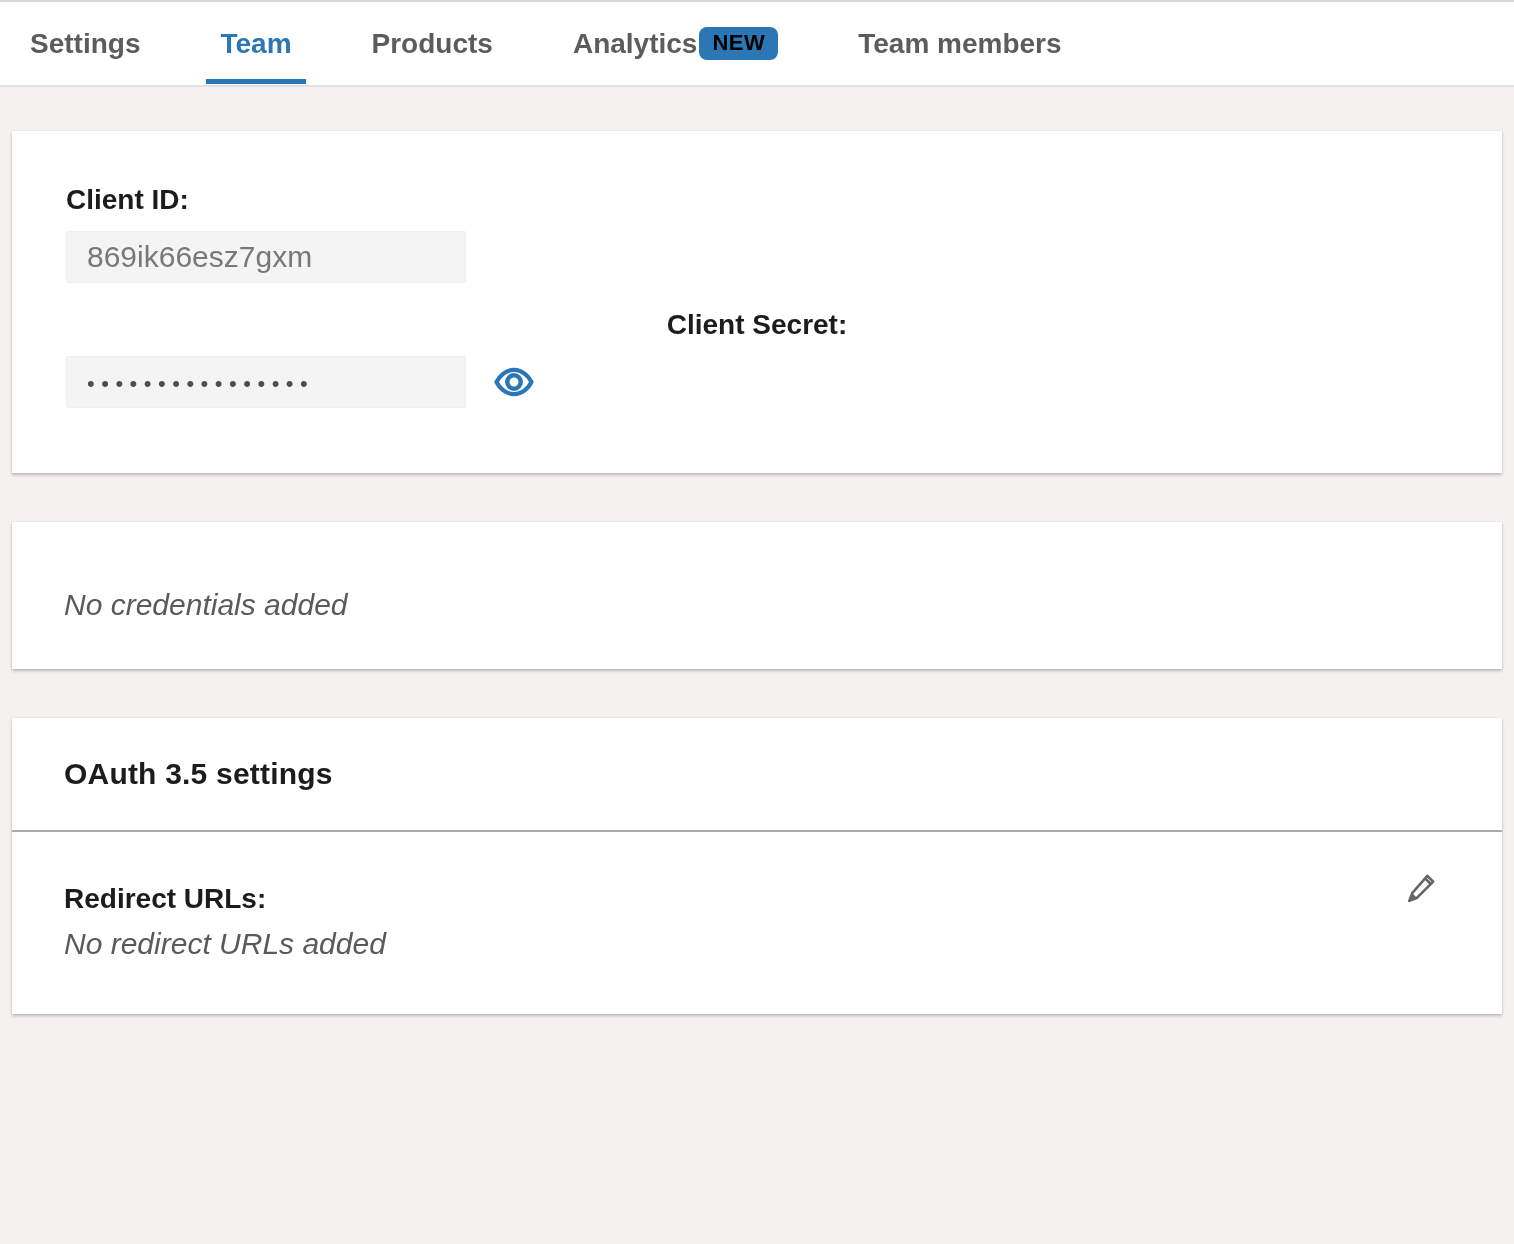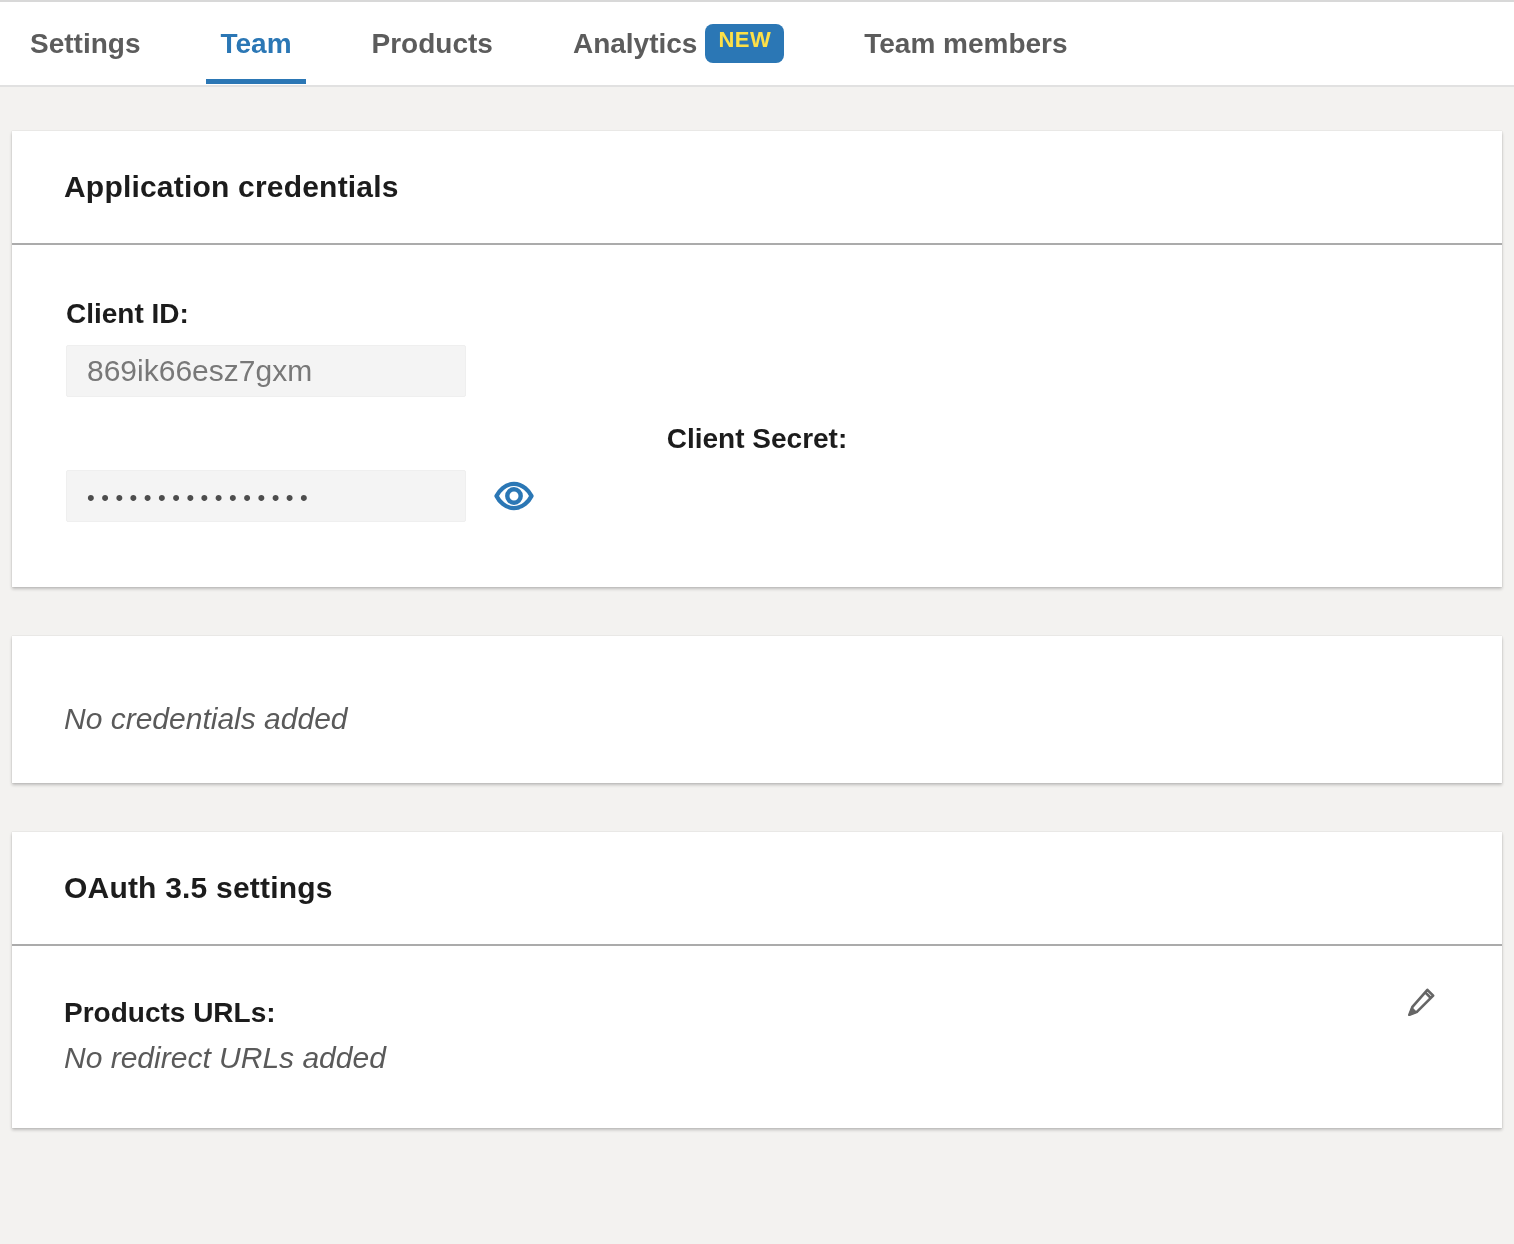--- a/index.html
+++ b/index.html
@@ -36,27 +36,27 @@
   }
   .tab.active { color: var(--accent); }
   .tab.active::after {
     content: "";
     position: absolute;
     left: 0; right: 0; bottom: 1px;
     height: 5px;
     background: var(--accent);
   }
   .badge {
-    margin-left: 8px;
+    margin-left: 2px;
     background: var(--accent);
-    color: #fde047;
+    color: #000000;
     font-size: 22px;
     font-weight: 700;
     line-height: 1;
-    padding: 5px 13px 12px;
+    padding: 5px 13px 6px;
     border-radius: 8px;
     letter-spacing: 0.5px;
   }
 
   
   main { padding: 44px 12px 0; }
   .card {
     background: #ffffff;
     box-shadow: 0 2px 3px rgba(0,0,0,0.22), 0 0 1px rgba(0,0,0,0.18);
   }
@@ -142,23 +142,20 @@
     <span class="badge">NEW</span>
   </div>
   <div class="tab">
       <span>Team members</span>
     </div>
 </nav>
 
 <main>
 
   <section class="card">
-    <div class="card-header">
-      <h2 class="card-title">Application credentials</h2>
-    </div>
     <div class="cred-body">
       <label class="field-label">Client ID:</label>
       <input class="field-input" readonly="" value="869ik66esz7gxm" style="">
       <label class="field-label secret">Client Secret:</label>
       <div class="secret-row">
         <input class="field-input" type="text" readonly="" value="••••••••••••••••" style="">
         <button class="icon-btn">
           <span style="display:inline-flex">
             <svg width="40" height="36" viewBox="0 0 24 22" aria-hidden="true">
               <path d="M12 3.6 C6.6 3.6 2.7 8.1 1.3 11 C2.7 13.9 6.6 18.4 12 18.4 C17.4 18.4 21.3 13.9 22.7 11 C21.3 8.1 17.4 3.6 12 3.6 Z" fill="none" stroke="#2b77b5" stroke-width="2.6" stroke-linejoin="round"></path>
@@ -174,21 +171,21 @@
     <div class="perm-body">
       <p class="empty-text">No credentials added</p>
     </div>
   </section>
 
   <section class="card">
     <div class="card-header">
       <h2 class="card-title">OAuth 3.5 settings</h2>
     </div>
     <div class="oauth-body">
-      <label class="field-label">Products URLs:</label>
+      <label class="field-label">Redirect URLs:</label>
       <p class="empty-text">No redirect URLs added</p>
       <button class="edit-btn">
         <span style="display:inline-flex">
           <svg width="36" height="40" viewBox="0 0 26 28" aria-hidden="true">
             <path d="M17.6 5.2 L21.8 9.4 L10.2 21 L4.6 23.2 L6.8 17.6 Z" fill="none" stroke="#666666" stroke-width="1.9" stroke-linejoin="round"></path>
             <path d="M15.9 6.9 L20.1 11.1" stroke="#666666" stroke-width="1.9"></path>
             <path d="M6.4 18.2 L4.6 23.2 L9.6 21.4 Z" fill="#666666" stroke="#666666" stroke-width="1"></path>
           </svg>
         </span>
       </button>

